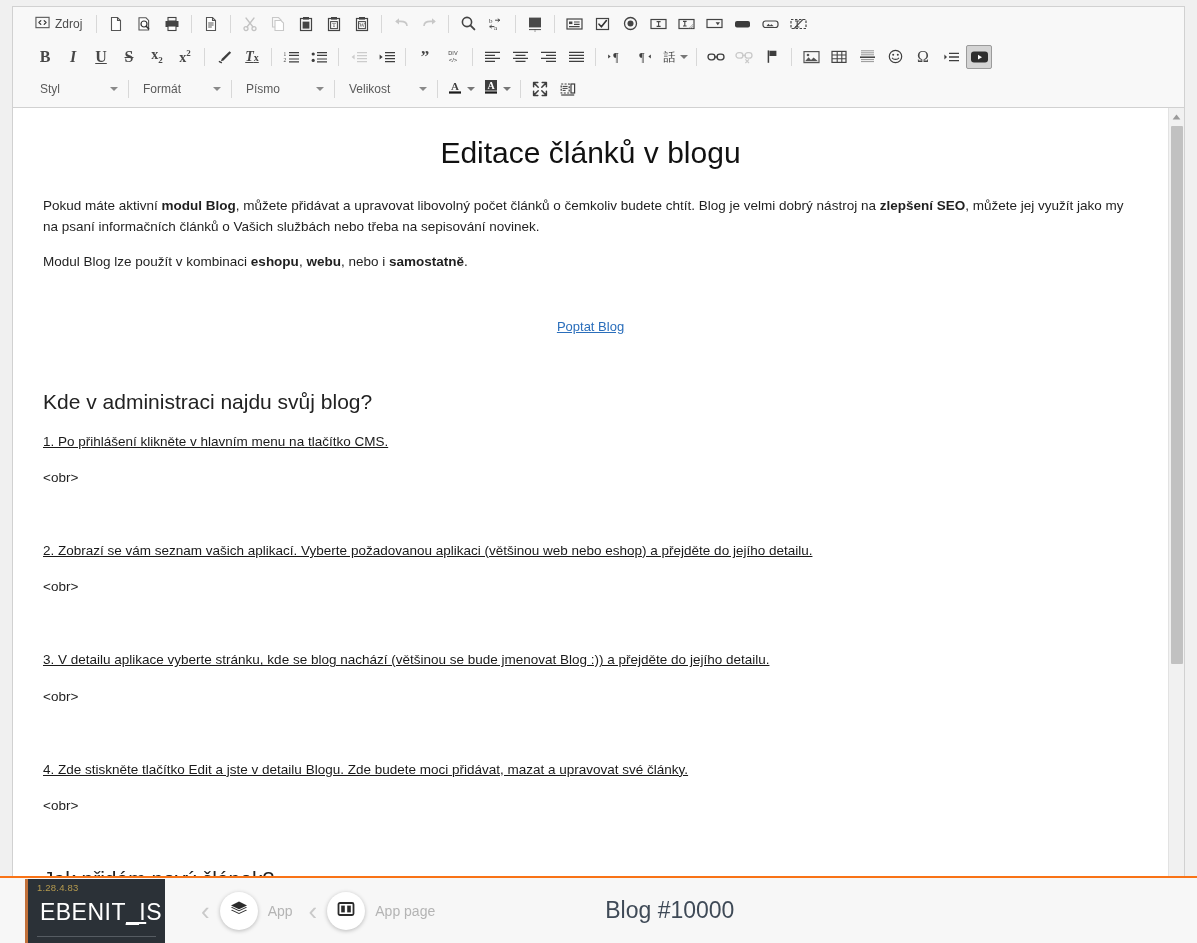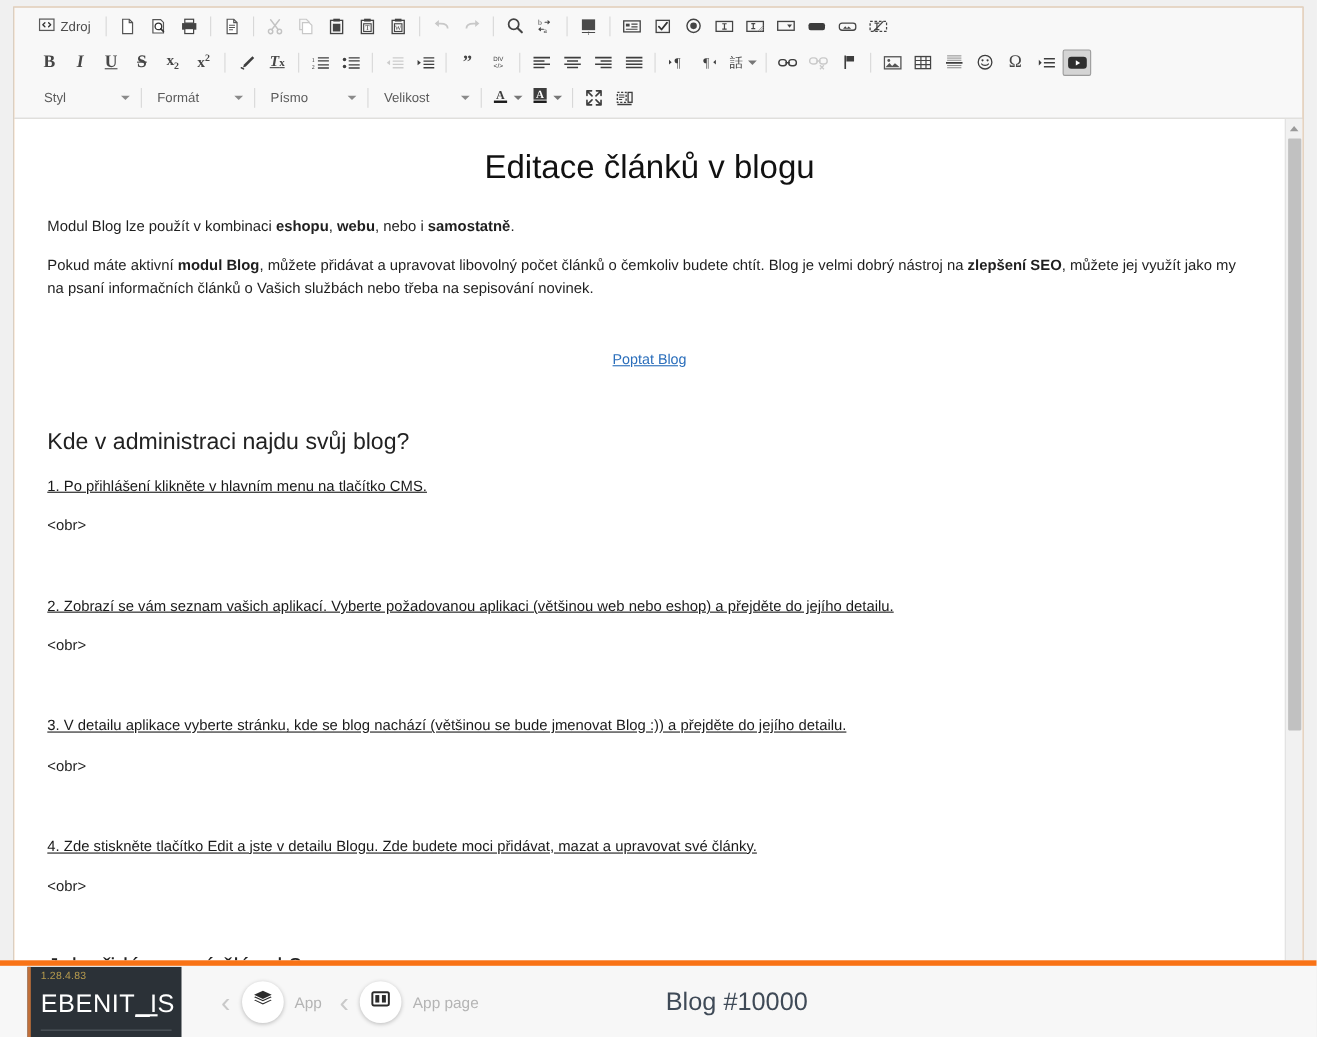--- a/index.html
+++ b/index.html
@@ -207,23 +207,24 @@
     border-radius: 1px;
     cursor: pointer;
   }
 
   
   .bottom-bar {
     position: absolute;
     left: 0; bottom: 0;
     width: 1197px; height: 65px;
     background: #f7f7f7;
-    border-top: 5px solid #f97316;
+    border-top: 2px solid #f97316;
     display: flex;
     align-items: center;
+    text-align: center;
   }
   .logo-box {
     width: 140px; height: 64px;
     margin-left: 25px;
     background: #2b3137;
     border-left: 3px solid #c1703a;
     box-sizing: border-box;
     position: relative;
     display: flex;
     flex-direction: column;
@@ -858,23 +859,23 @@
       </div>
 
     </div>
 
     <div class="edit-wrap">
 
       <div class="edit-area">
 
         <h1 class="doc-title">Editace článků v blogu</h1>
 
+        <p class="doc-p"><span>Pokud máte aktivní </span><b>modul Blog</b><span>, můžete přidávat a upravovat libovolný počet článků o čemkoliv budete chtít. Blog je velmi dobrý nástroj na </span><b>zlepšení SEO</b><span>, můžete jej využít jako my na psaní informačních článků o Vašich službách nebo třeba na sepisování novinek.</span></p>
+
         <p class="doc-p"><span>Modul Blog lze použít v kombinaci </span><b>eshopu</b><span>, </span><b>webu</b><span>, nebo i </span><b>samostatně</b><span>.</span></p>
-
-        <p class="doc-p"><span>Pokud máte aktivní </span><b>modul Blog</b><span>, můžete přidávat a upravovat libovolný počet článků o čemkoliv budete chtít. Blog je velmi dobrý nástroj na </span><b>zlepšení SEO</b><span>, můžete jej využít jako my na psaní informačních článků o Vašich službách nebo třeba na sepisování novinek.</span></p>
 
         <p class="doc-center">
           <a class="doc-link">Poptat Blog</a>
         </p>
 
         <h2 class="doc-h2">Kde v administraci najdu svůj blog?</h2>
 
         <p class="doc-step">1. Po přihlášení klikněte v hlavním menu na tlačítko CMS.</p>
         <p class="doc-obr">&lt;obr&gt;</p>
 

